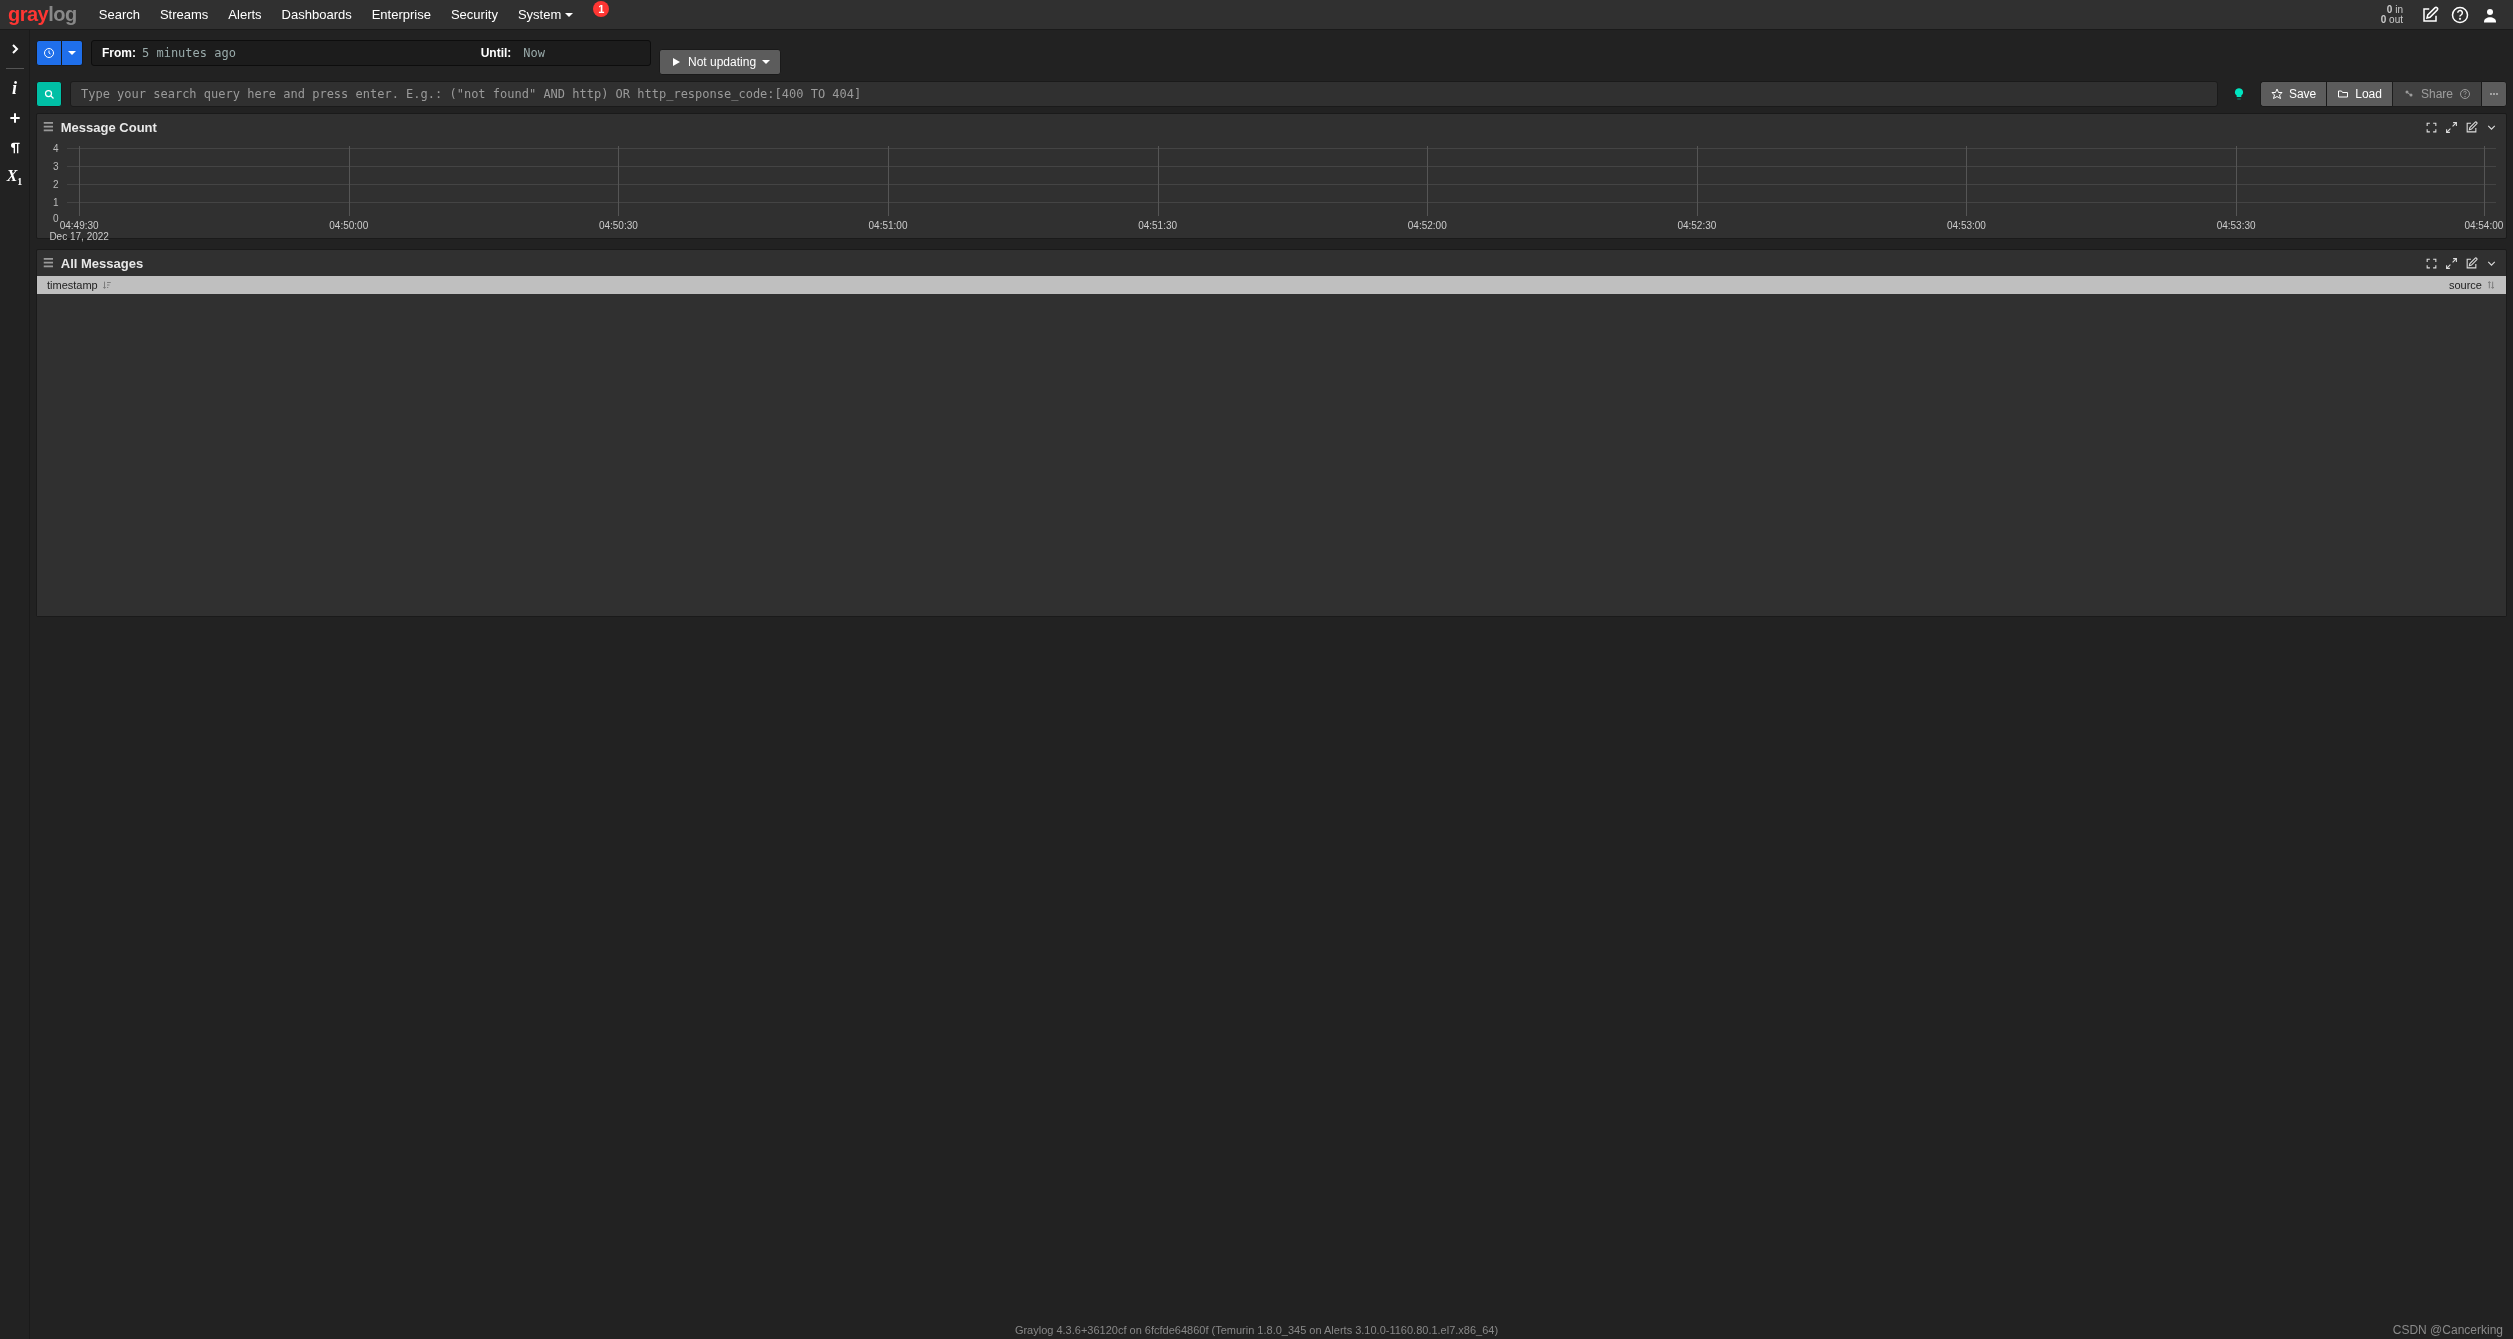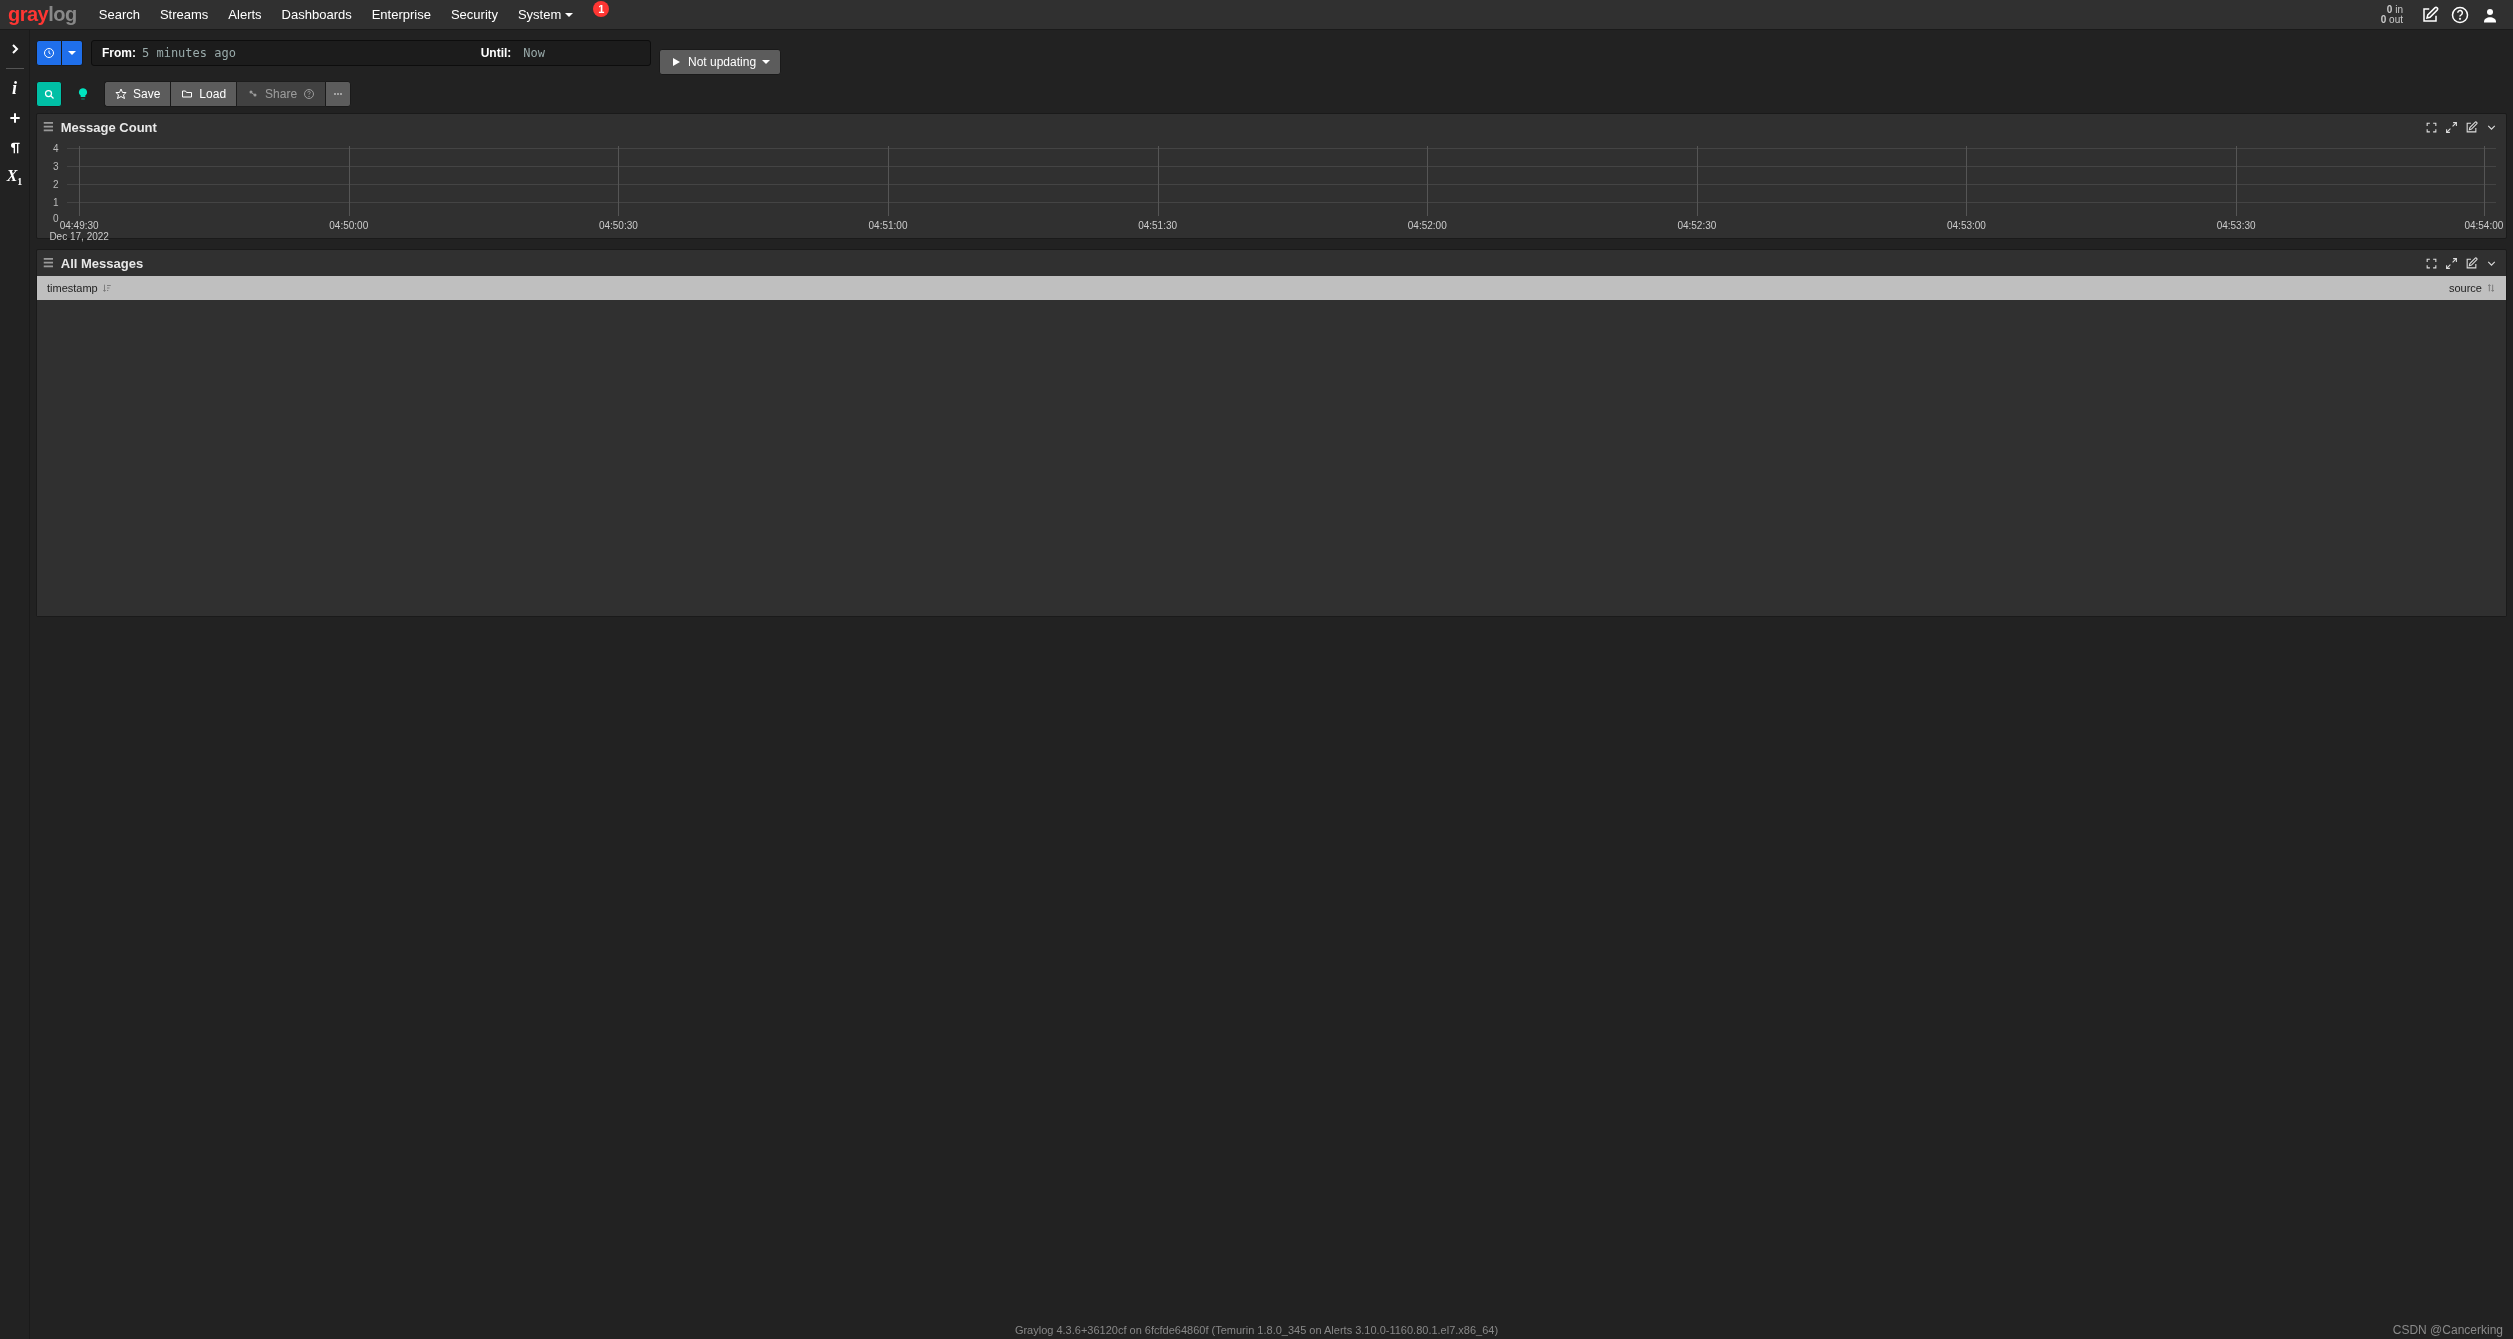--- a/index.html
+++ b/index.html
@@ -111,21 +111,21 @@
 .chart .ylab { position: absolute; left: 16px; font-size: 10px; color: #bbb; transform: translateY(-50%); }
 .chart .grid { position: absolute; left: 30px; right: 10px; border-top: 1px solid #444; }
 .chart .ticks { position: absolute; left: 30px; right: 10px; height: 70px; top: 6px; }
 .chart .tick { position: absolute; top: 0; bottom: 0; border-left: 1px solid #555; }
 .chart .xlabels { position: absolute; left: 30px; right: 10px; top: 80px; font-size: 10px; color: #ccc; }
 .chart .xlab { position: absolute; transform: translateX(-50%); text-align: center; white-space: nowrap; }
 
 
 .msgs { height: 368px; display: flex; flex-direction: column; }
 .msgs .thead {
-  background: #bfbfbf; color: #222; height: 24px; display: flex; align-items: center;
+  background: #bfbfbf; color: #222; height: 18px; display: flex; align-items: center;
   font-size: 11px; padding: 0 10px; justify-content: space-between;
 }
 .msgs .thead .col { display: flex; align-items: center; gap: 4px; }
 .msgs .thead svg { width: 10px; height: 10px; opacity: .5; }
 .msgs .tbody { flex: 1; background: #303030; }
 
 
 .footer {
   position: absolute; left: 0; right: 0; bottom: 0; height: 18px;
   display: flex; align-items: center; justify-content: center;
@@ -234,20 +234,23 @@
       <span class="caret-down"></span>
     </div>
   </div>
 
   <div class="row">
     <div class="btn teal small">
       <svg viewBox="0 0 24 24" fill="none" stroke="currentColor" stroke-width="2.5">
           <circle cx="11" cy="11" r="6"></circle>
           <line x1="21" y1="21" x2="16" y2="16"></line>
         </svg>
+    </div>
+    <div class="query-input">
+      <span>Type your search query here and press enter. E.g.: ("not found" AND http) OR http_response_code:[400 TO 404]</span>
     </div>
     <div class="hint-bulb">
       <svg viewBox="0 0 24 24" fill="currentColor" width="14" height="14">
           <path d="M9 21h6v-1H9v1zm3-19a7 7 0 0 0-4 12.7V17h8v-2.3A7 7 0 0 0 12 2z"></path>
         </svg>
     </div>
     <div class="btn-group">
       <div class="btn grey">
         <svg viewBox="0 0 24 24" fill="none" stroke="currentColor" stroke-width="2">
             <polygon points="12 2 15 9 22 9 17 14 19 21 12 17 5 21 7 14 2 9 9 9"></polygon>

